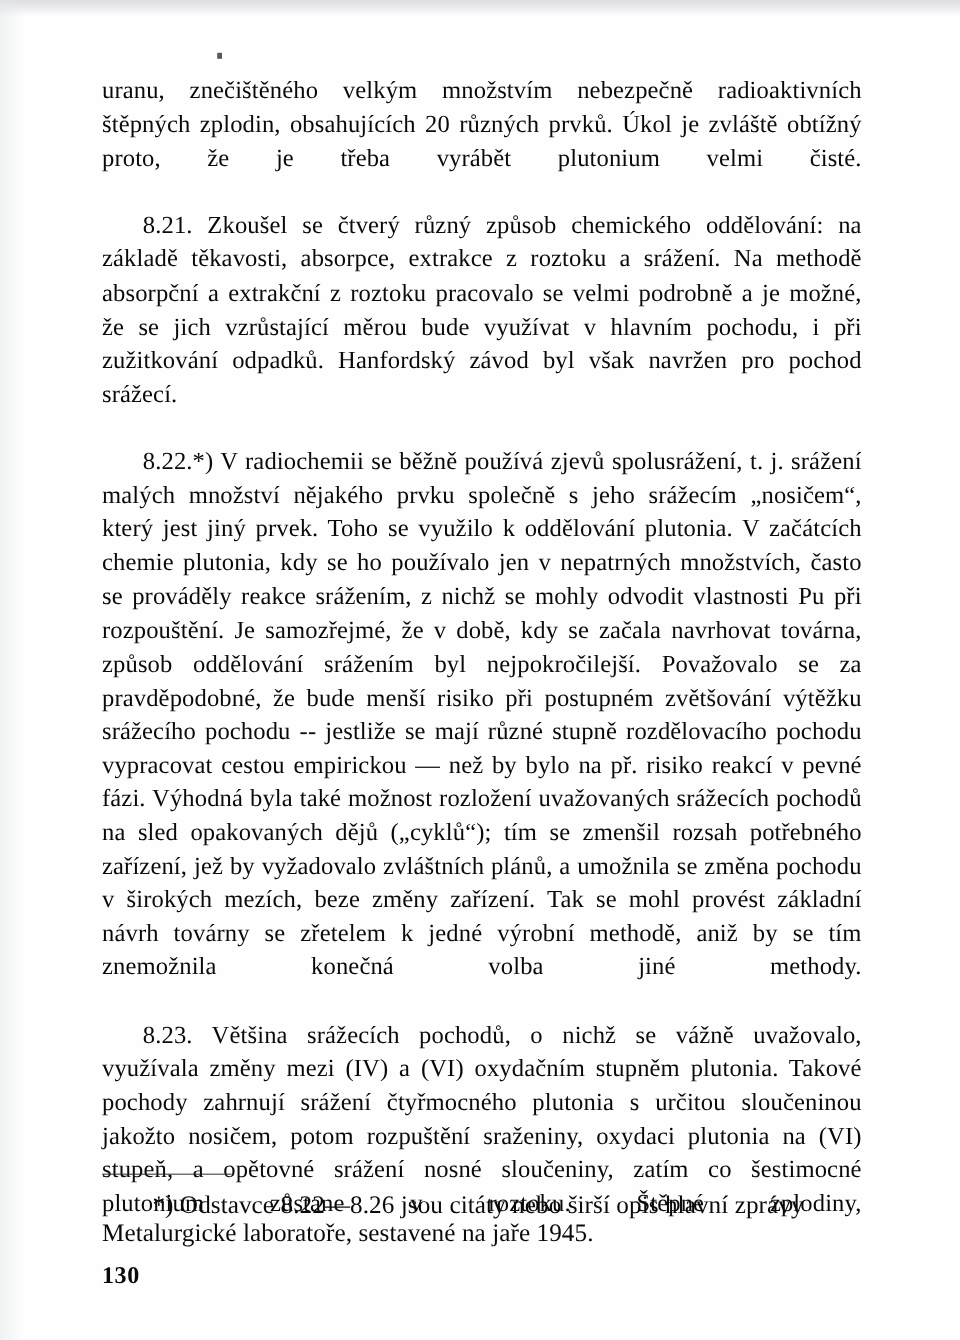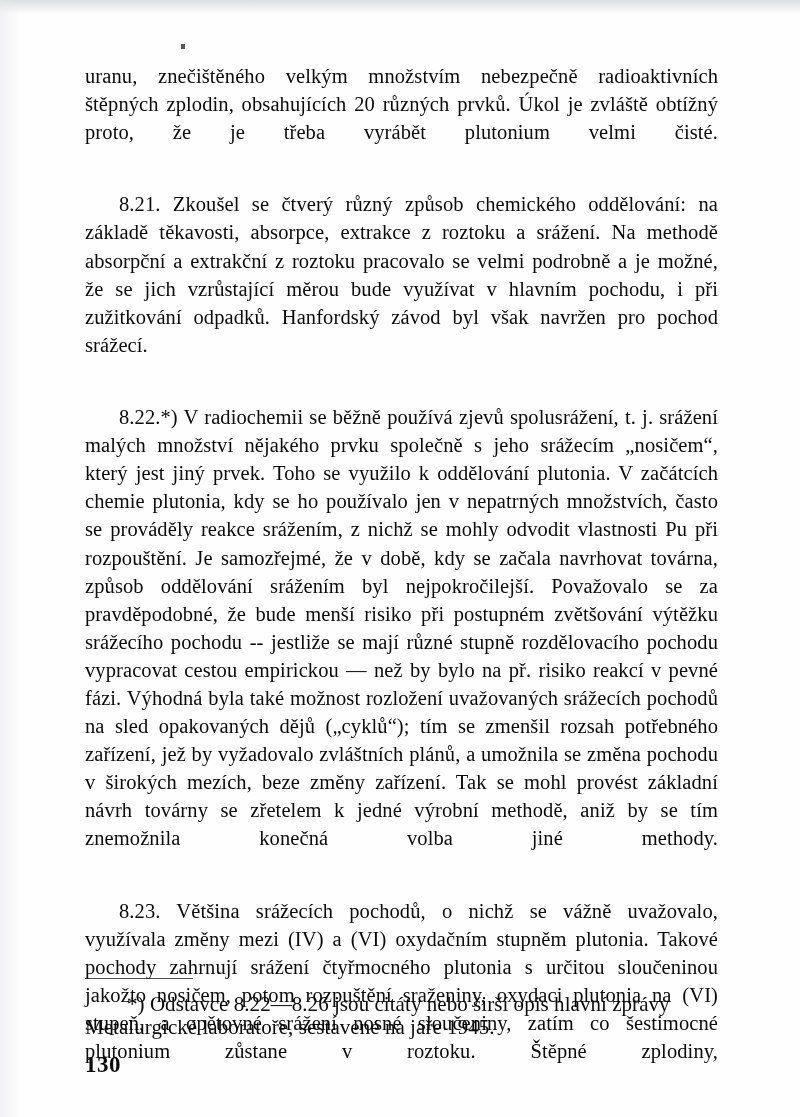--- a/index.html
+++ b/index.html
@@ -71,21 +71,21 @@
     font-size: 20.5px;
     line-height: 28.1px;
     text-align: justify;
     text-justify: inter-word;
     letter-spacing: 0.1px;
     word-spacing: 0.4px;
     -webkit-font-smoothing: none;
   }
 
   .para + .para {
-    margin-top: 16px;
+    margin-top: 0;
   }
 
   .para.indent {
     text-indent: 34px;
   }
 
   
   .para::after {
     content: "";
     display: inline-block;
@@ -115,21 +115,21 @@
     letter-spacing: 0.05px;
   }
   .footnote.indent {
     text-indent: 42px;
   }
 
   .page-number {
     position: absolute;
     left: 85px;
     top: 1052px;
-    font-size: 23px;
+    font-size: 20px;
     font-weight: bold;
     letter-spacing: 0.5px;
   }
 </style>
 </head>
 <body>
 
 <div class="page">
 
   <div class="scan-edge-top"></div>

